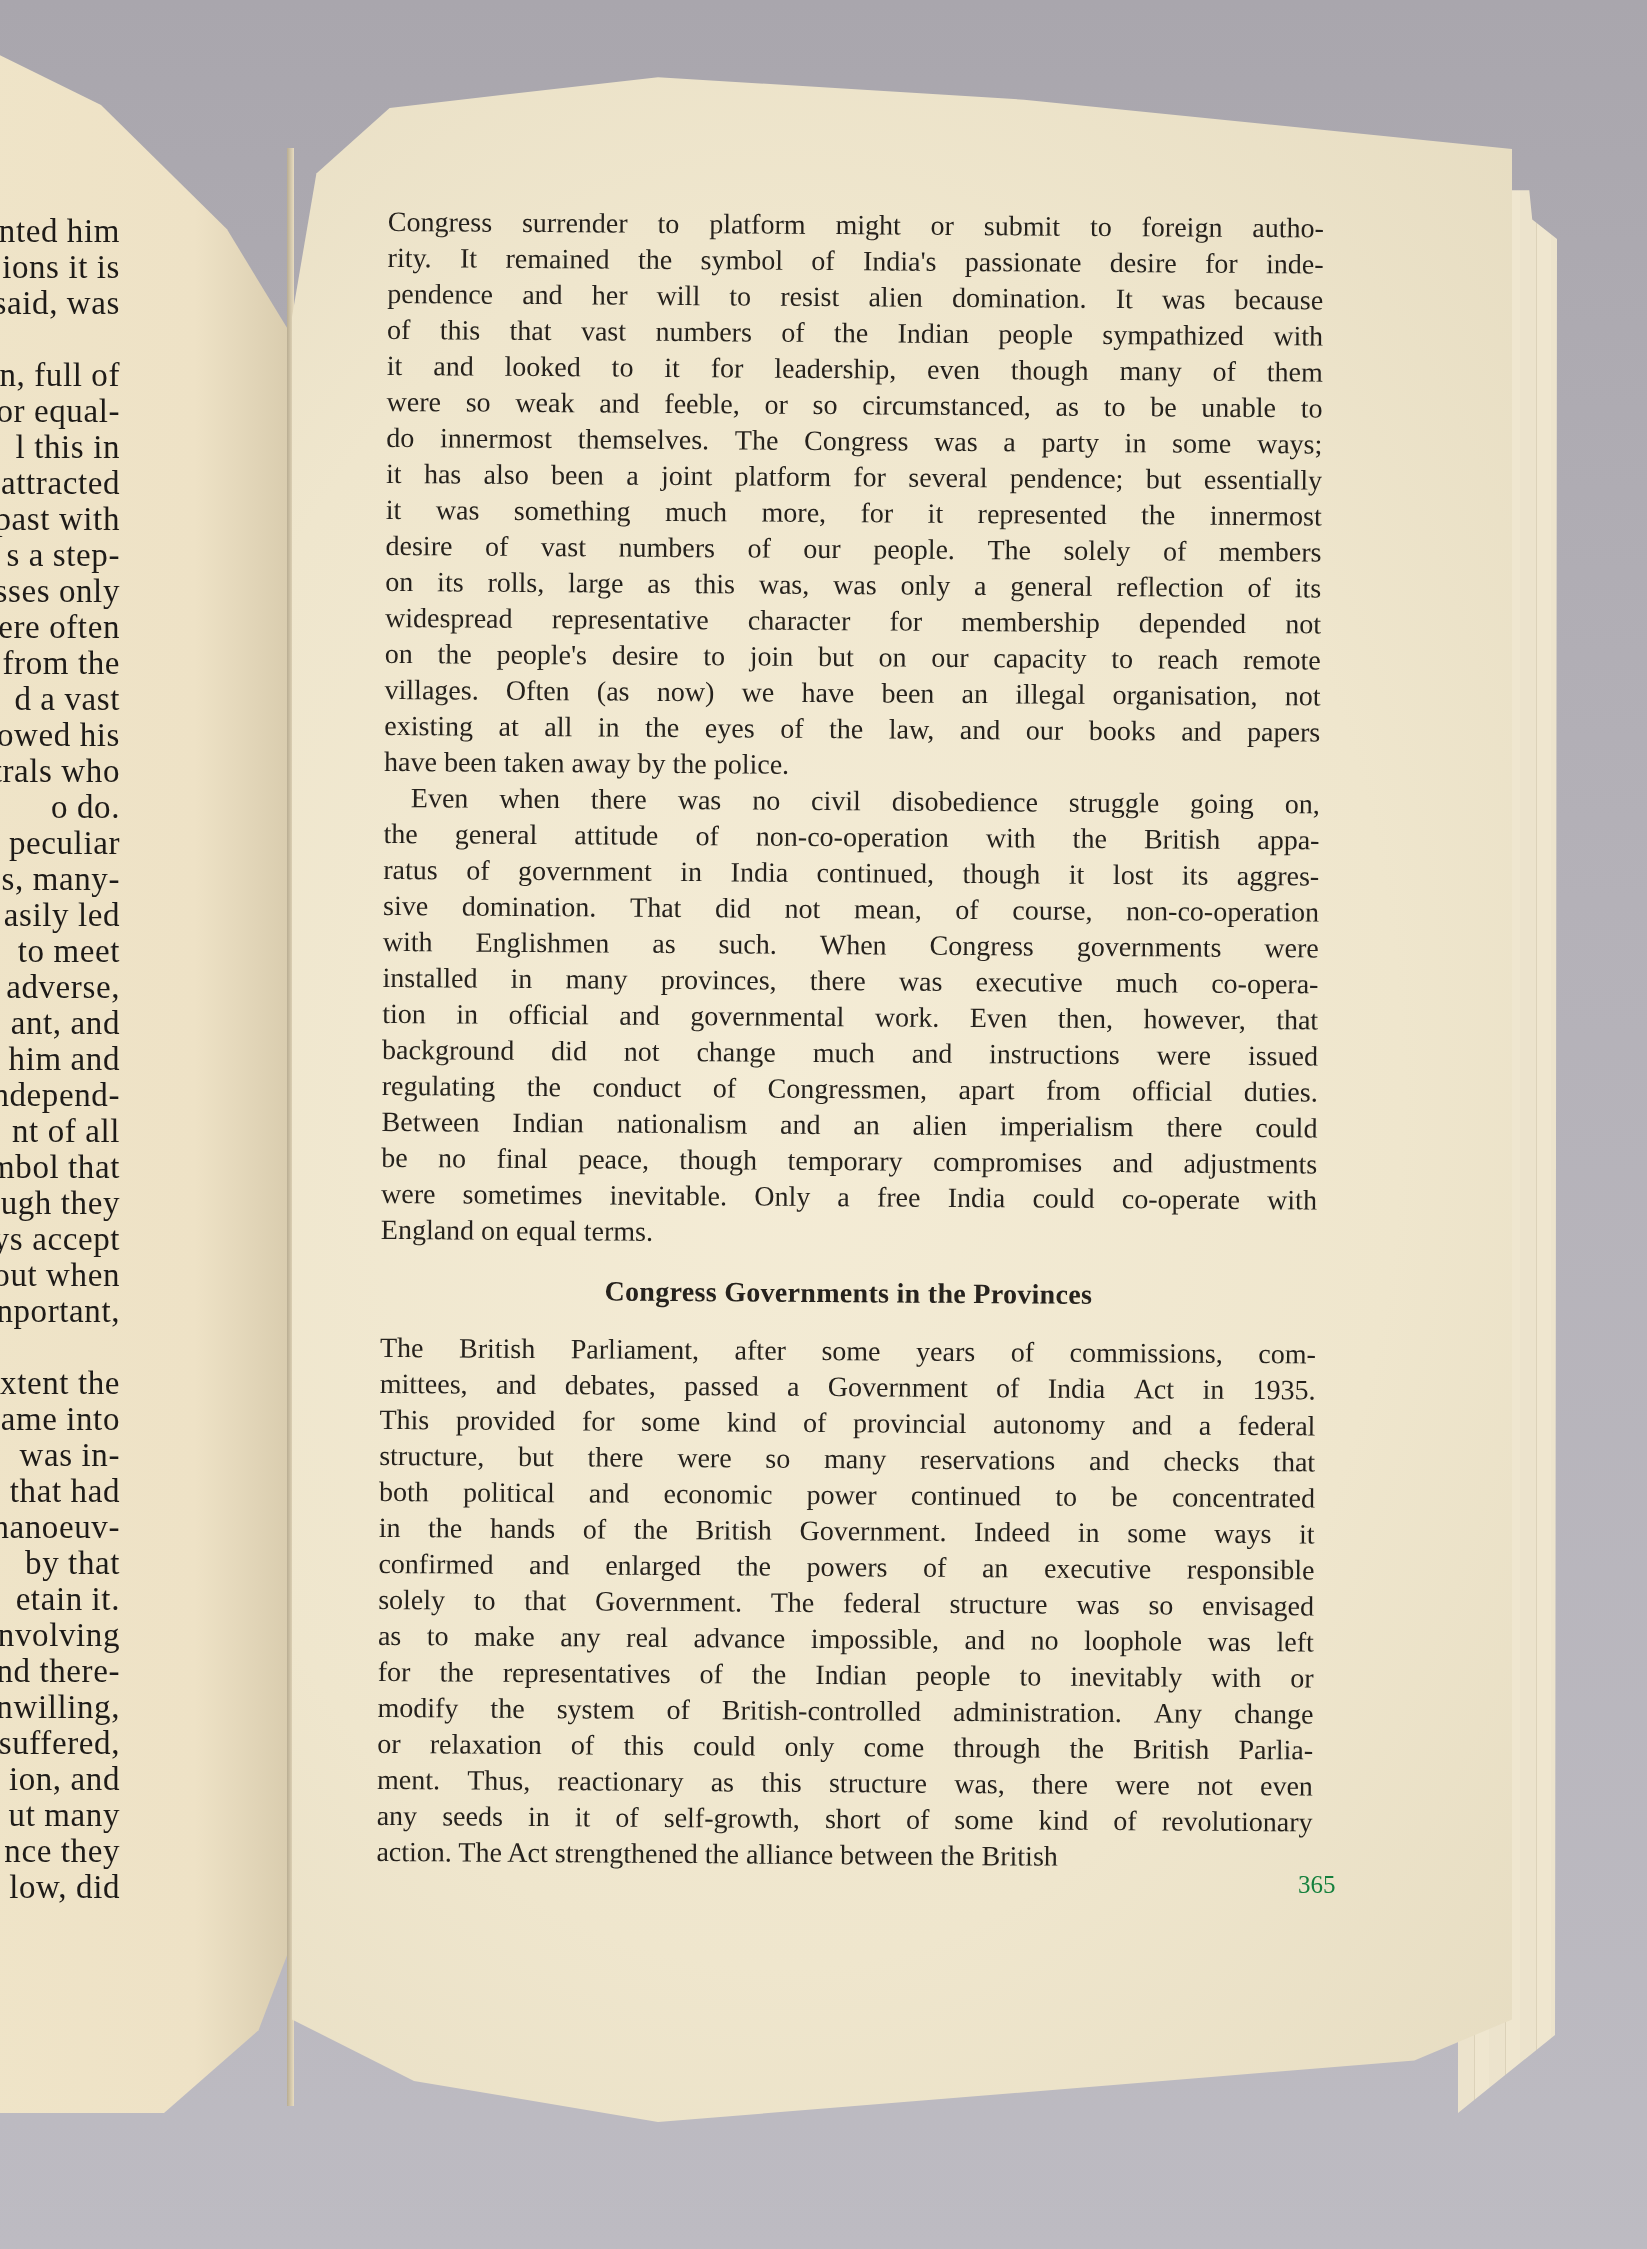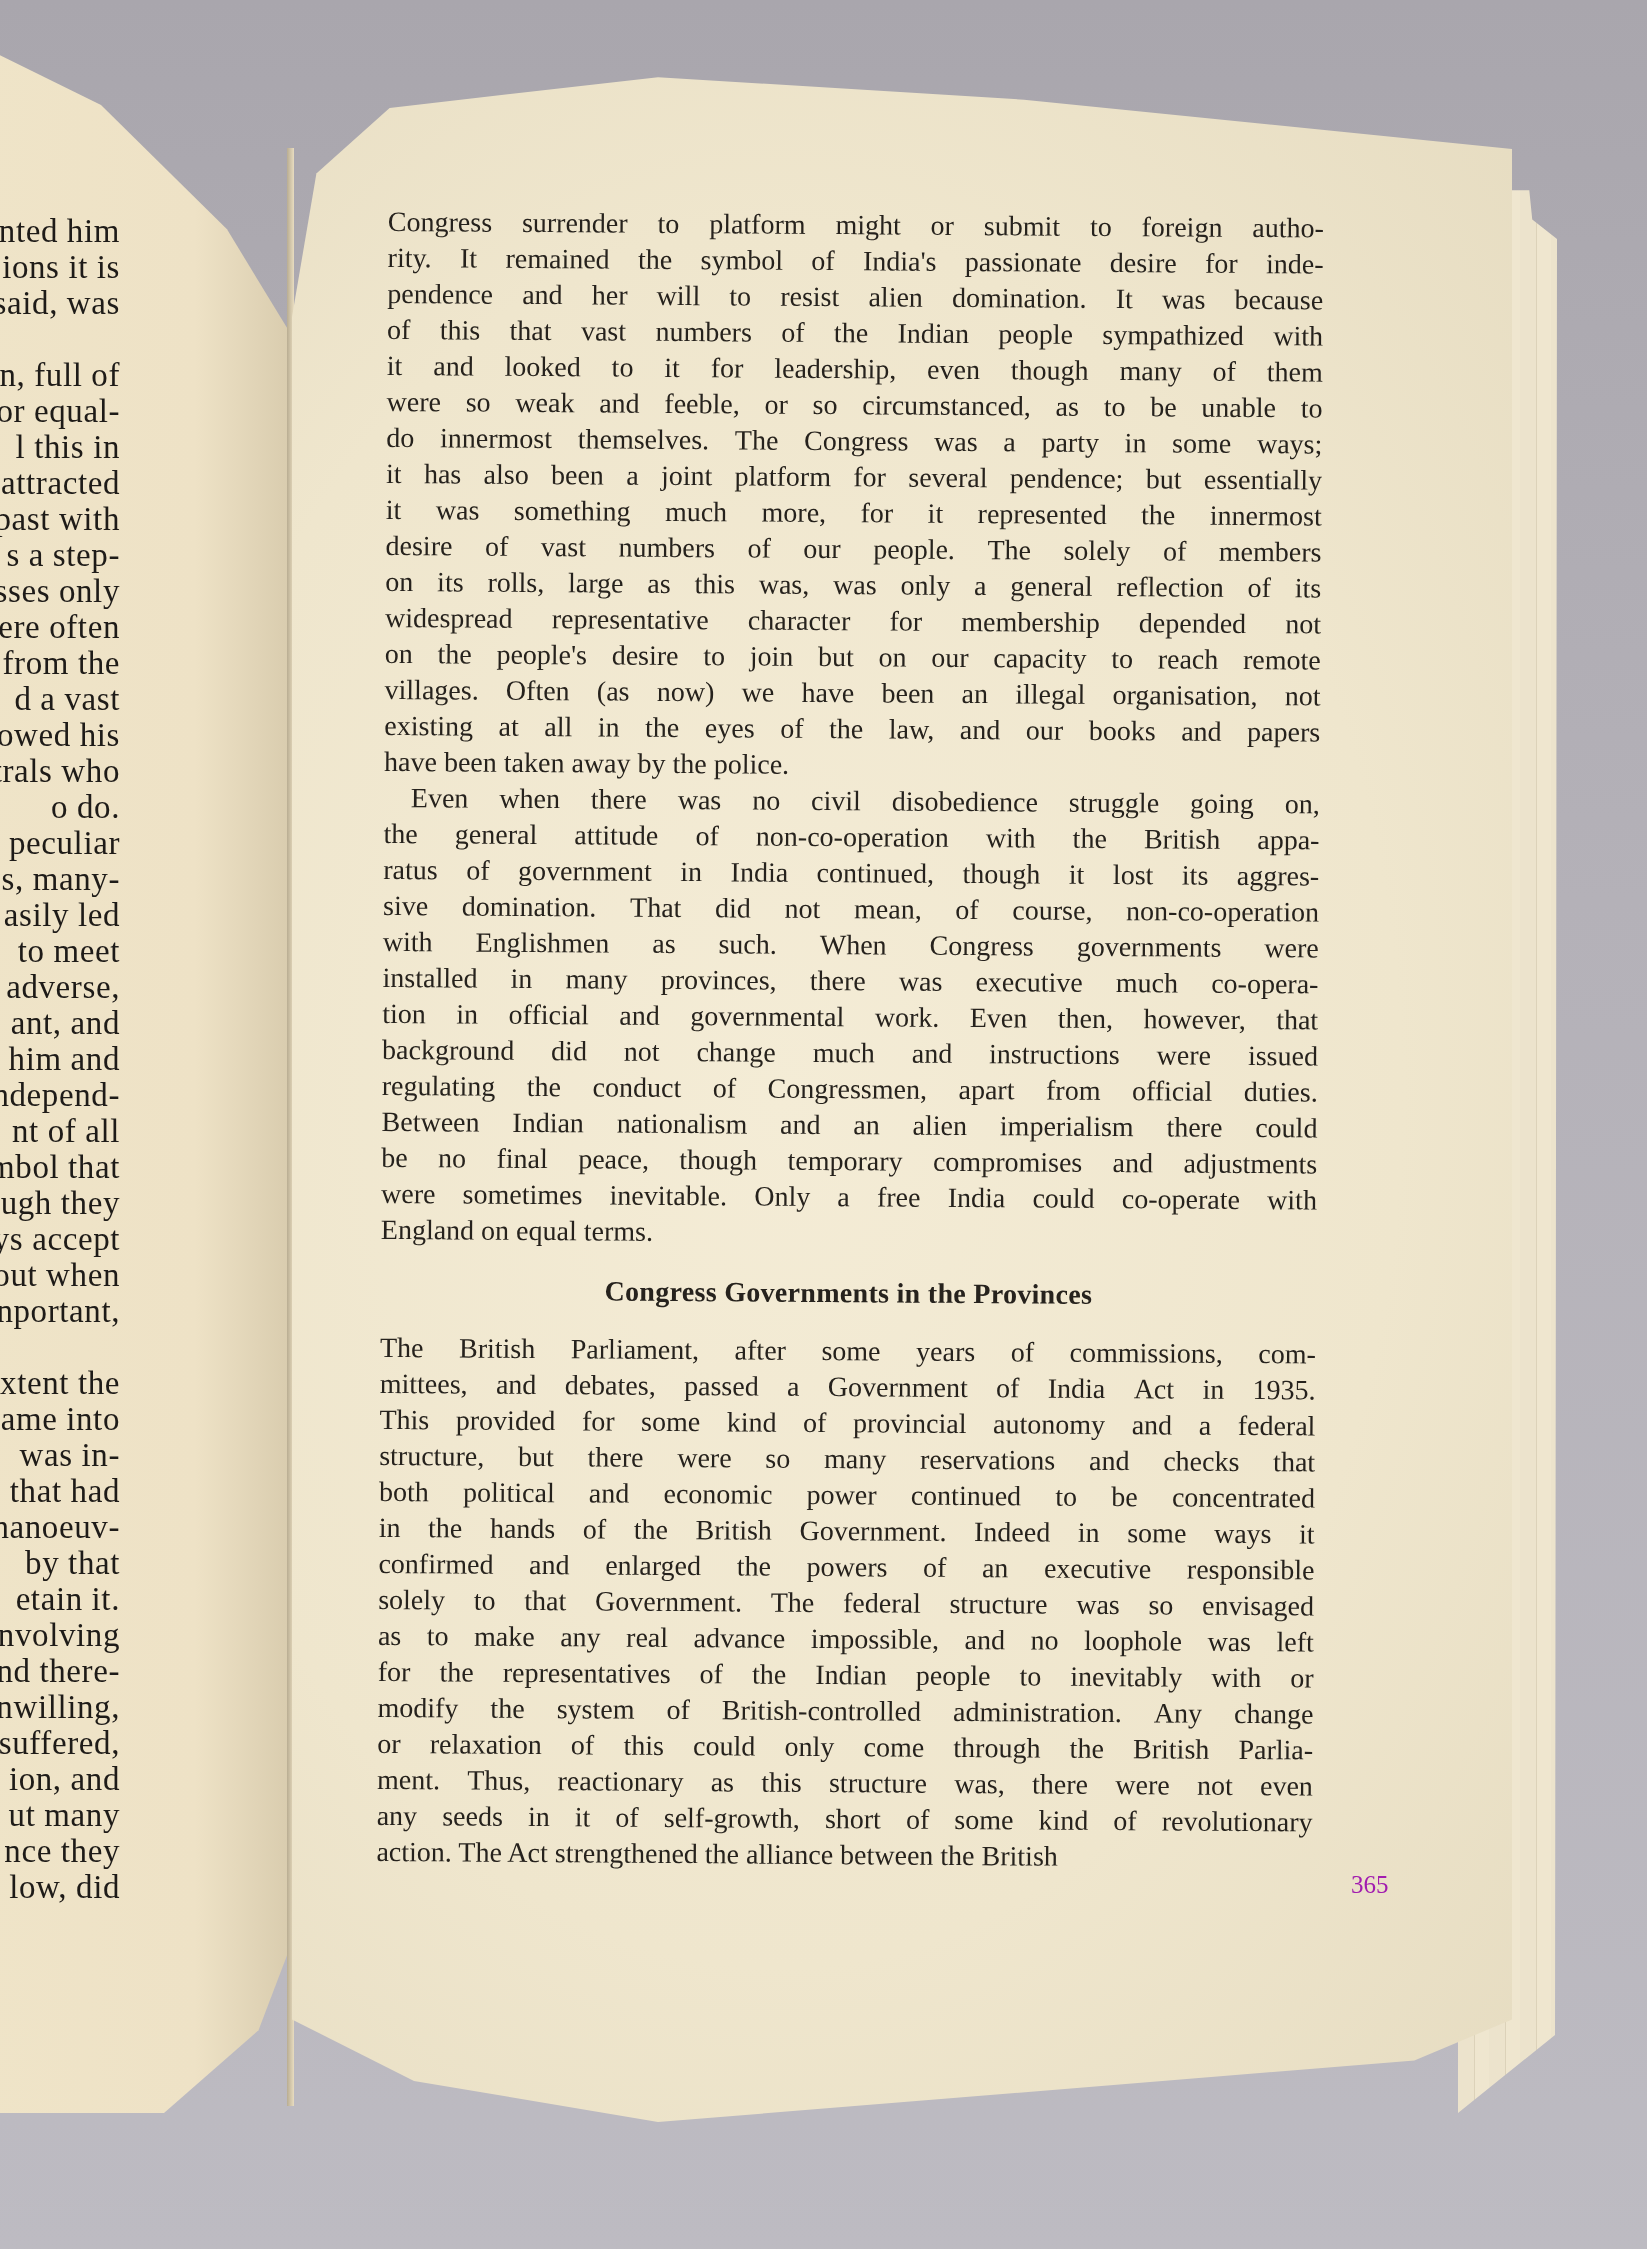--- a/index.html
+++ b/index.html
@@ -43,21 +43,21 @@
     display: flex; justify-content: space-between; white-space: nowrap; height: 36px;
   }
   .line.last { justify-content: flex-start; }
   .line.indent { padding-left: 27px; }
   .line span { display: inline-block; }
   .heading {
     text-align: center; font-weight: bold; font-size: 28px; height: 62px;
     line-height: 62px; letter-spacing: 0.3px; margin: 11px 0 8.6px 0;
   }
   .page-number {
-    position: absolute; left: 1351px; top: 1871px; font-size: 25px; color: #a21caf;
+    position: absolute; left: 1298px; top: 1871px; font-size: 25px; color: #15803d;
   }
 </style>
 </head>
 <body>
 
 <div class="left-page">
   <div class="left-text" id="left-text">
       <div>nted him</div>
       <div>ions it is</div>
       <div>said, was</div>

